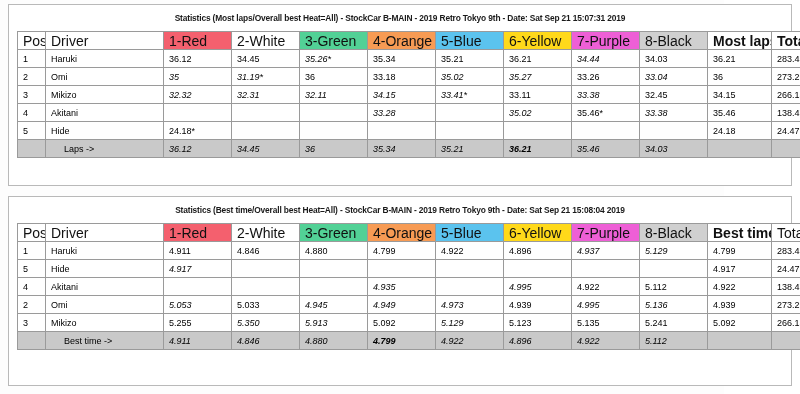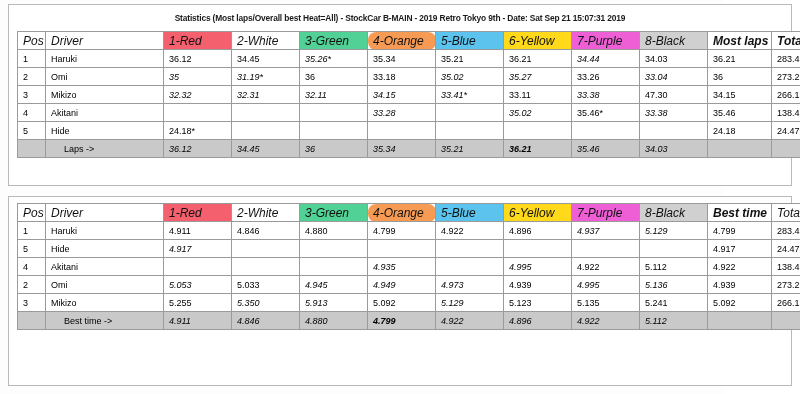--- a/index.html
+++ b/index.html
@@ -57,37 +57,36 @@
     box-sizing: border-box;
     white-space: nowrap;
     overflow: hidden;
     font-weight: normal;
     text-align: left;
     vertical-align: middle;
     background: #ffffff;
   }
   thead th {
     background: #c9c9c9;
-    font-size: 12px;
+    font-size: 14px;
     color: #111;
-    font-style: italic;
   }
   thead th.hdr-bold { font-weight: bold; }
 
   
   col.c-pos    { width: 28px; }
   col.c-driver { width: 118px; }
   col.c-lap    { width: 68px; }
   col.c-sum    { width: 64px; }
 
   
   .h-red    { background: #f4606e !important; }
   .h-white  { background: #ffffff !important; }
   .h-green  { background: #52d196 !important; margin-left: 20px; }
-  .h-orange { background: #f79b54 !important; border-radius: 8px; }
+  .h-orange { background: #f79b54 !important; }
   .h-blue   { background: #5bc3ee !important; }
   .h-yellow { background: #ffd91a !important; }
   .h-purple { background: #ee5fd6 !important; margin-left: 44px; }
   .h-black  { background: #d0d0d0 !important; }
   td.s-pale   { background: #cfe6d6; font-style: italic; }
   td.s-green  { background: #4ed65f; }
   td.s-amber  { background: #fbcd3e; }
   td.bold     { font-weight: bold; }
 
   tr.foot-row td {
@@ -172,21 +171,21 @@
           <tr>
             <td>3</td>
             <td>Mikizo</td>
             <td class="s-pale">32.32</td>
             <td class="s-pale">32.31</td>
             <td class="s-pale">32.11</td>
             <td class="s-pale">34.15</td>
             <td class="s-pale">33.41*</td>
             <td class="s-amber">33.11</td>
             <td class="s-pale">33.38</td>
-            <td class="s-amber">47.30</td>
+            <td class="s-amber">32.45</td>
             <td class="">34.15</td>
             <td class="">266.13</td>
           </tr>
           <tr>
             <td>4</td>
             <td>Akitani</td>
             <td class="s-amber"></td>
             <td class="s-amber"></td>
             <td class="s-amber"></td>
             <td class="s-pale">33.28</td>
@@ -223,20 +222,21 @@
             <td class="">35.46</td>
             <td class="">34.03</td>
             <td class="foot-empty"></td>
             <td class="foot-empty"></td>
           </tr>
         </tbody>
     </table>
   </div>
 
   <div class="panel" id="panel-best-time">
+    <div class="panel-title">Statistics (Best time/Overall best Heat=All) - StockCar B-MAIN - 2019 Retro Tokyo 9th - Date: Sat Sep 21 15:08:04 2019</div>
     <table class="stats">
       <colgroup>
         <col class="c-pos">
           <col class="c-driver">
         <col class="c-lap">
           <col class="c-lap">
           <col class="c-lap">
           <col class="c-lap">
         <col class="c-lap">
           <col class="c-lap">

